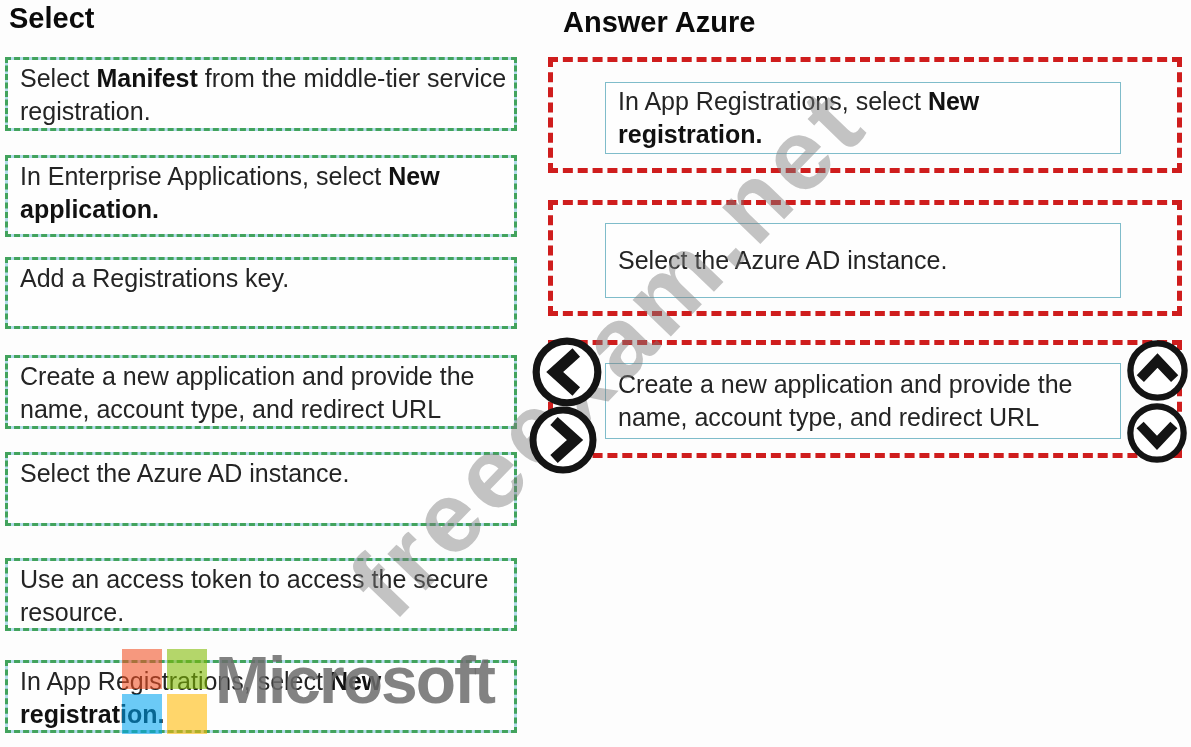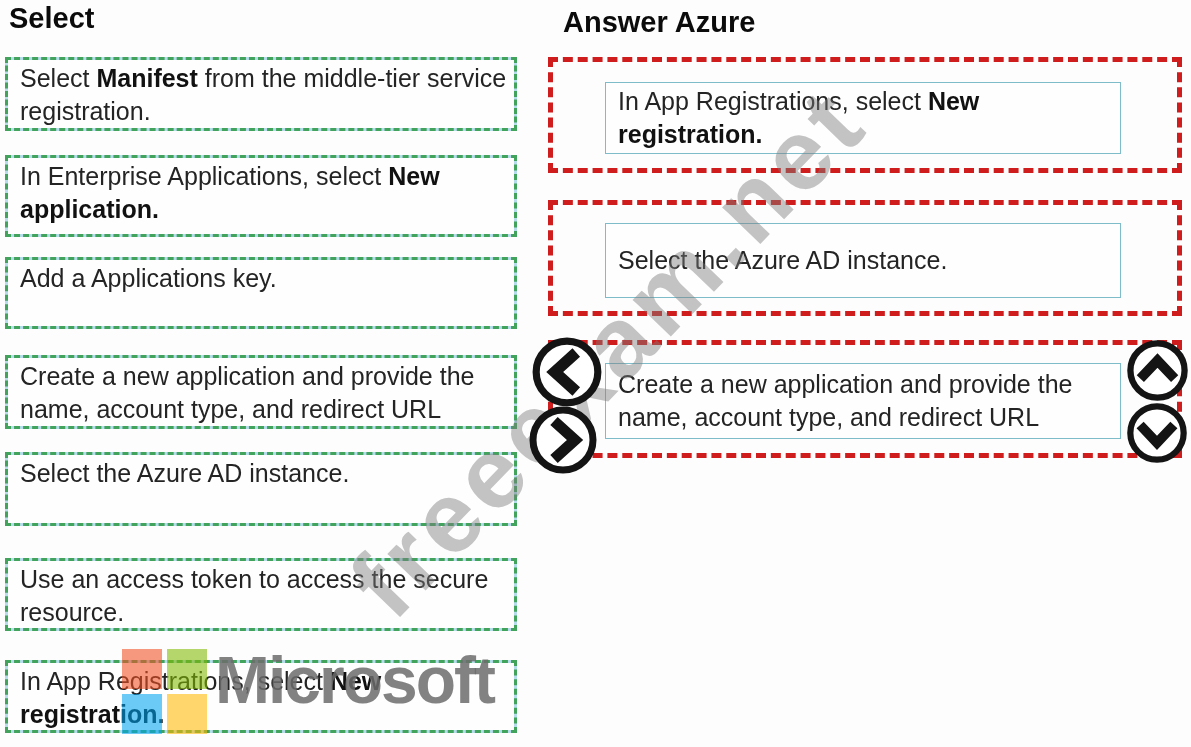--- a/index.html
+++ b/index.html
@@ -77,21 +77,21 @@
 
   <div class="action-box" style="top:57px;height:74px;">
     <p class="box-text"><span>Select </span><b>Manifest</b><span> from the middle-tier service registration.</span></p>
   </div>
 
   <div class="action-box" style="top:155px;height:82px;">
     <p class="box-text"><span>In Enterprise Applications, select </span><b>New application.</b><span></span></p>
   </div>
 
   <div class="action-box" style="top:257px;height:72px;">
-    <p class="box-text"><span>Add a Applications key.</span><b></b><span></span></p>
+    <p class="box-text"><span>Add a Registrations key.</span><b></b><span></span></p>
   </div>
 
   <div class="action-box" style="top:355px;height:74px;">
     <p class="box-text"><span>Create a new application and provide the name, account type, and redirect URL</span><b></b><span></span></p>
   </div>
 
   <div class="action-box" style="top:452px;height:74px;">
     <p class="box-text"><span>Select the Azure AD instance.</span><b></b><span></span></p>
   </div>
 

